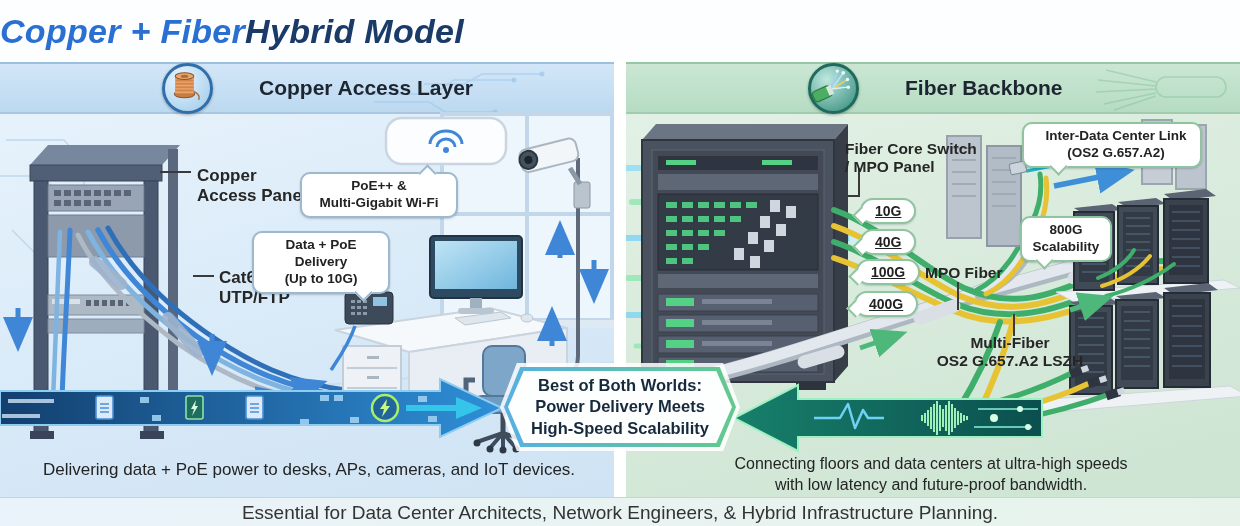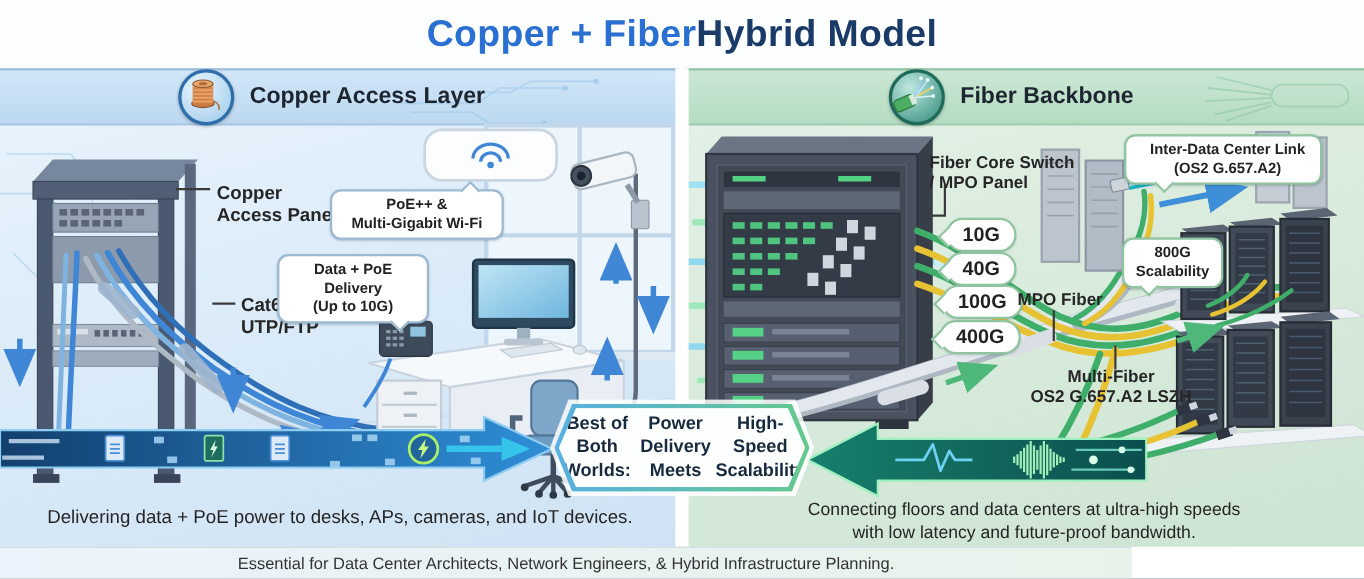--- a/index.html
+++ b/index.html
@@ -1,65 +1,65 @@
 <!DOCTYPE html>
 <html><head>
 <meta charset="utf-8">
 <style>
   html,body{margin:0;padding:0;background:#9aa3ab;}
   #stage{position:relative;width:1240px;height:526px;background:#fff;overflow:hidden;
          font-family:"Liberation Sans",sans-serif;-webkit-font-smoothing:antialiased;}
   
   #titlebar{position:absolute;left:0;top:0;width:1240px;height:62px;background:#fdfeff;
-            display:flex;align-items:center;justify-content:center;}
+            display:flex;align-items:center;justify-content:flex-start;font-style:italic;}
   #titlebar .t{font-size:34px;font-weight:bold;letter-spacing:.3px;}
   #titlebar .hl{color:#2a6fd2;} #titlebar .rs{color:#1a3a68;margin-left:0;}
   
   .panel{position:absolute;top:62px;width:618px;height:435px;}
   #panel-left{left:0;background:linear-gradient(165deg,#e9f4fc 0%,#d9eaf8 55%,#cfe3f4 100%);}
   #panel-right{left:622px;background:linear-gradient(165deg,#e4f2e7 0%,#d7eadb 55%,#cde4d2 100%);}
   #divider{position:absolute;left:614px;top:62px;width:12px;height:435px;background:#fff;z-index:4;}
   .phead{position:absolute;left:0;top:0;width:100%;height:48px;display:flex;align-items:center;
-         border-top:2px solid rgba(120,160,200,.45);border-bottom:2px solid rgba(120,160,200,.45);}
+         border-top:2px solid rgba(120,160,200,.45);border-bottom:2px solid rgba(120,160,200,.45);gap:32px;}
   #panel-left .phead{background:linear-gradient(#d2e6f8,#bcd9f0);}
   #panel-right .phead{background:linear-gradient(#cbe7d4,#b5dcc2);border-color:rgba(110,170,130,.45);}
   .phead .ttl{font-size:21px;font-weight:bold;color:#1d2530;margin-left:14px;white-space:nowrap;z-index:2;}
   .badge{width:45px;height:45px;border-radius:50%;flex:0 0 auto;position:relative;z-index:2;
          box-shadow:0 1px 3px rgba(0,0,0,.3);}
   #panel-left .badge{margin-left:162px;background:radial-gradient(circle at 35% 30%,#e8f5ff,#9cc9ea);border:3px solid #2f6ea8;}
   #panel-right .badge{margin-left:186px;background:radial-gradient(circle at 35% 30%,#bfe8e0,#2f8a7a);border:3px solid #1f6a5a;}
   .phead .deco{position:absolute;right:4px;top:0;opacity:.8;}
   
   .scene{position:absolute;left:0;top:48px;}
   
   .bubble{position:absolute;z-index:3;background:#fff;border:2px solid var(--bc);border-radius:10px;
           text-align:center;font-weight:bold;font-size:13.5px;line-height:1.25;color:#222;
           padding:4px 8px;box-shadow:0 1px 2px rgba(40,60,80,.25);}
   .tail{position:absolute;width:11px;height:11px;background:#fff;transform:rotate(45deg);}
   .tail.t{top:-7px;border-top:2px solid var(--bc);border-left:2px solid var(--bc);}
   .tail.b{bottom:-7px;border-bottom:2px solid var(--bc);border-right:2px solid var(--bc);}
   .tail.l{left:-7px;top:11px;border-left:2px solid var(--bc);border-bottom:2px solid var(--bc);}
   .pill{position:absolute;z-index:3;background:#fff;border:2px solid var(--bc);border-radius:15px;
-        font-weight:bold;font-size:18px;color:#222;padding:3px 13px;box-shadow:0 1px 2px rgba(40,60,80,.2);}
+        font-weight:bold;font-size:14px;color:#222;padding:3px 13px;box-shadow:0 1px 2px rgba(40,60,80,.2);text-decoration:underline;}
   .plain{position:absolute;z-index:3;font-weight:bold;color:#262626;line-height:1.18;}
   
   .caption{position:absolute;z-index:3;width:100%;text-align:center;color:#242424;}
   #cap-left{top:398px;font-size:17px;}
   #cap-right{top:392px;font-size:16px;line-height:1.3;}
-  #footer{position:absolute;left:0;top:497px;width:1029px;height:29px;z-index:5;
+  #footer{position:absolute;left:0;top:497px;width:1240px;height:29px;z-index:5;
           background:linear-gradient(90deg,#eaf3fb,#e7f3ea);border-top:1px solid #c9d4da;
-          display:flex;align-items:center;justify-content:center;font-size:15px;color:#333;}
+          display:flex;align-items:center;justify-content:center;font-size:19px;color:#333;}
   
   .hex{clip-path:polygon(7% 0,93% 0,100% 50%,93% 100%,7% 100%,0 50%);}
   #hexwrap{position:absolute;left:500px;top:363px;width:240px;height:88px;z-index:6;
            background:rgba(255,255,255,.85);padding:0;}
   #hexborder{position:absolute;left:4px;top:4px;width:232px;height:80px;
              background:linear-gradient(90deg,#57b0e2,#64c98c);}
   #hexinner{position:absolute;left:8px;top:8px;width:224px;height:72px;background:#fdfefe;
-            display:flex;flex-direction:row;align-items:center;justify-content:center;
+            display:flex;flex-direction:column;align-items:center;justify-content:center;
             font-size:16.5px;font-weight:bold;color:#17293c;line-height:1.28;text-align:center;}
 </style>
 </head>
 <body>
 
 <div id="stage">
 
   <div id="titlebar">
     <span class="t hl">Copper + Fiber</span>
     <span class="t rs">Hybrid Model</span>

